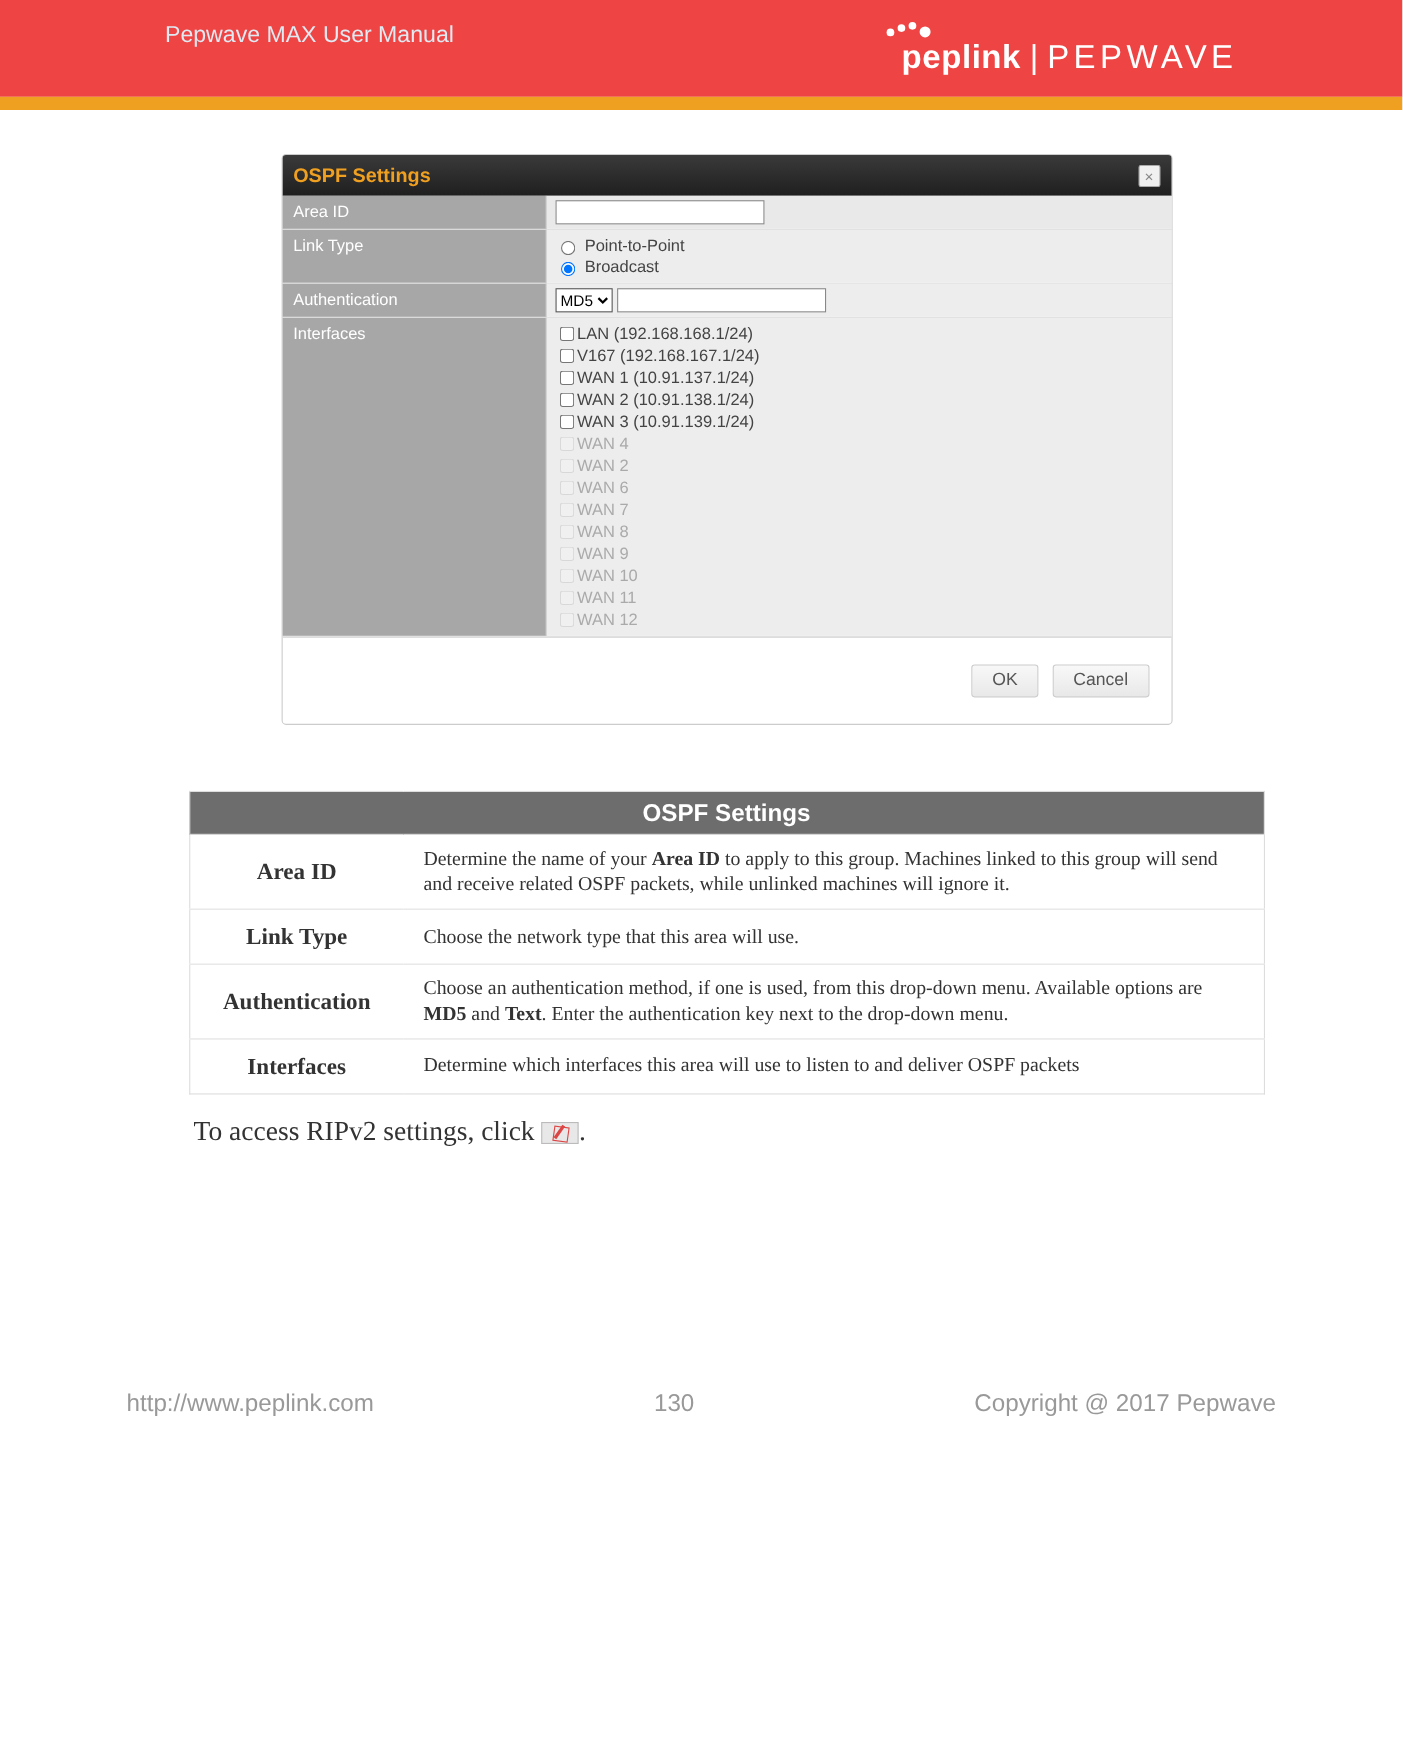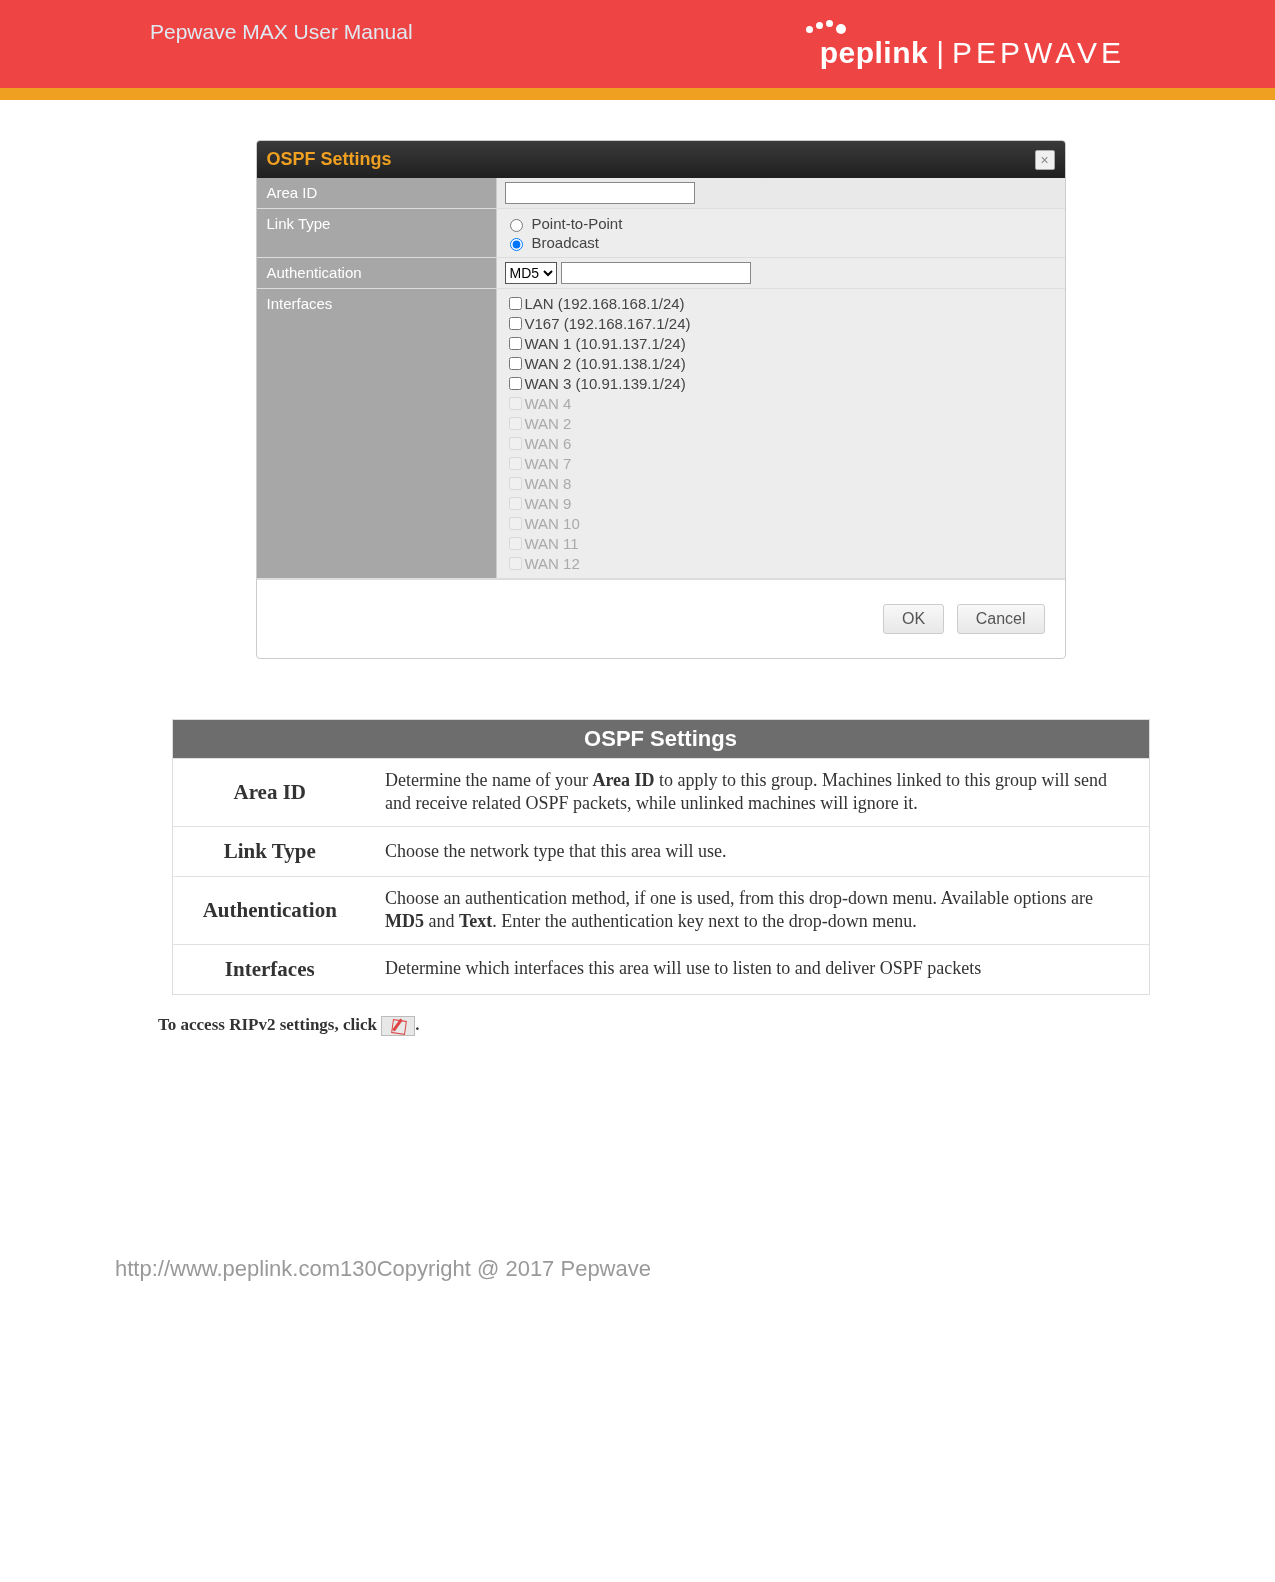--- a/index.html
+++ b/index.html
@@ -179,23 +179,22 @@
   .desc-text {
     font-family: "Times New Roman", Times, serif;
     font-size: 18px;
     padding: 10px 18px;
     line-height: 1.3;
   }
   .desc-text b { font-weight: bold; }
 
   .follow-text {
     font-family: "Times New Roman", Times, serif;
-    font-size: 17px;
-    margin: 12px 0 0 48px;
-    font-weight: bold;
+    font-size: 25px;
+    margin: 12px 0 0 66px;
   }
   .edit-icon {
     display: inline-block;
     width: 34px; height: 20px;
     background: #e8e8e8;
     border: 1px solid #bbb;
     vertical-align: middle;
     position: relative;
   }
   .edit-icon::before {
@@ -210,20 +209,21 @@
     content: "";
     position: absolute;
     left: 14px; top: 1px;
     width: 3px; height: 14px;
     background: #d44;
     transform: rotate(35deg);
   }
 
   .footer {
     display: flex;
+    justify-content: space-between;
     margin: 220px 115px 0 115px;
     color: #999;
     font-size: 22px;
   }
 </style>
 </head>
 <body>
 
 <div class="header">
   <div class="header-title">Pepwave MAX User Manual</div>

